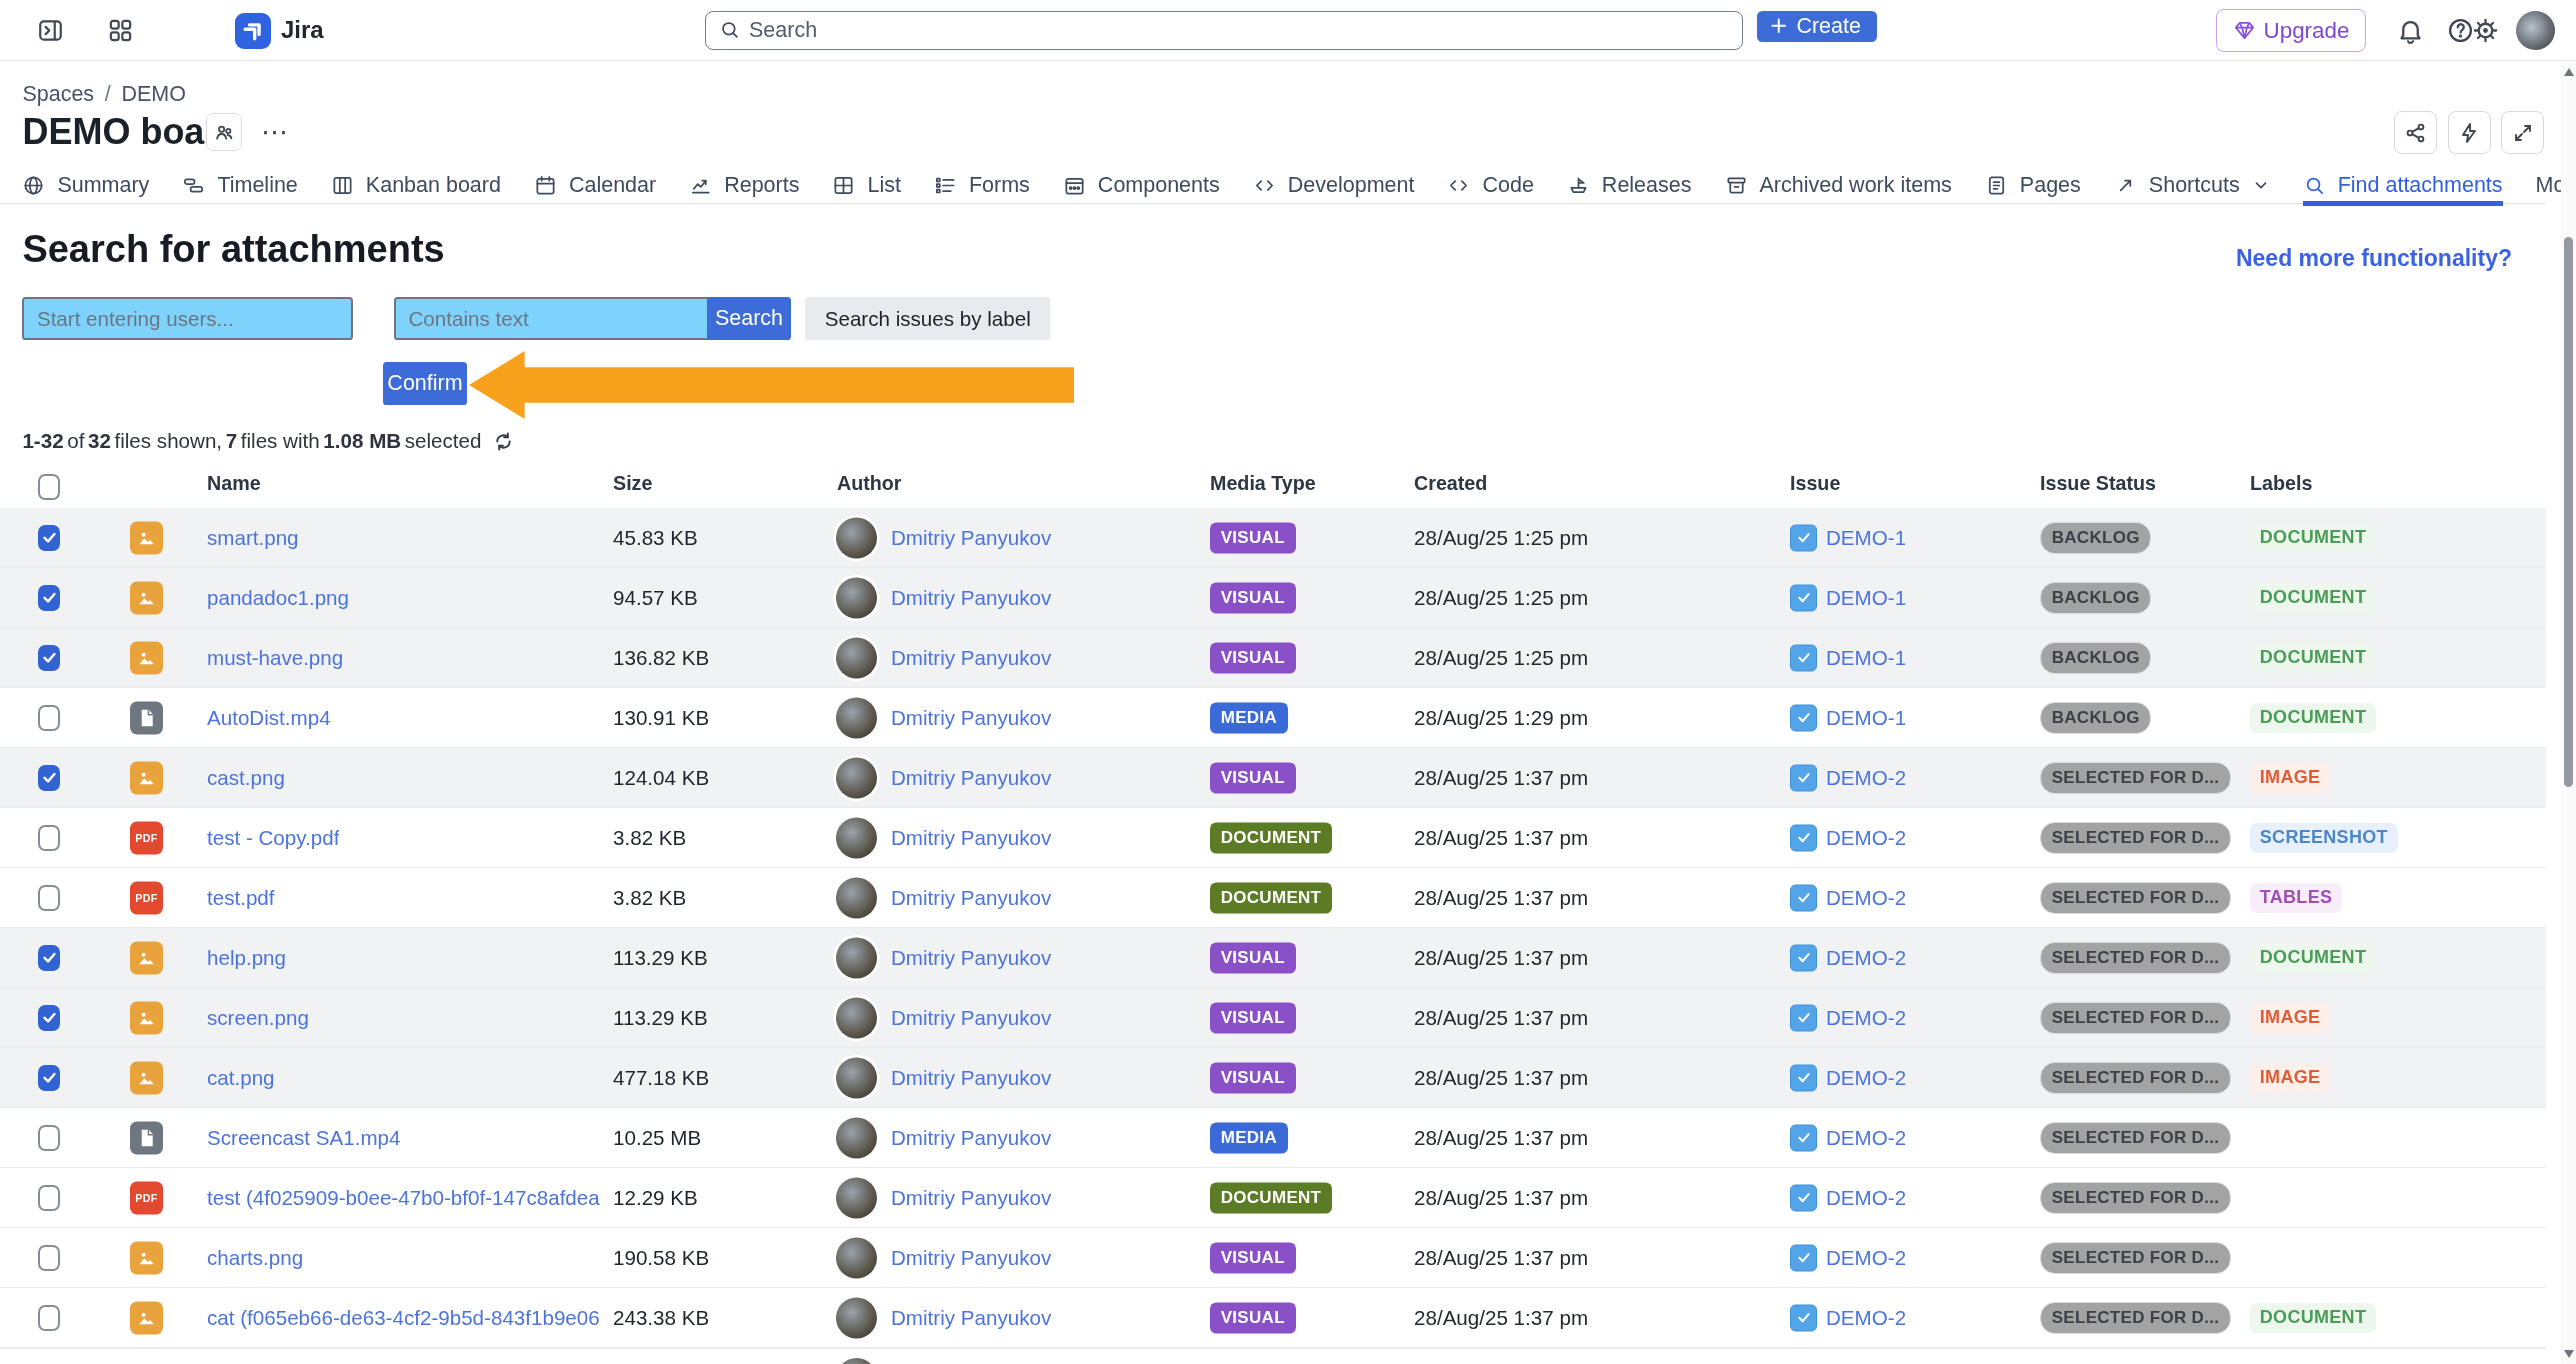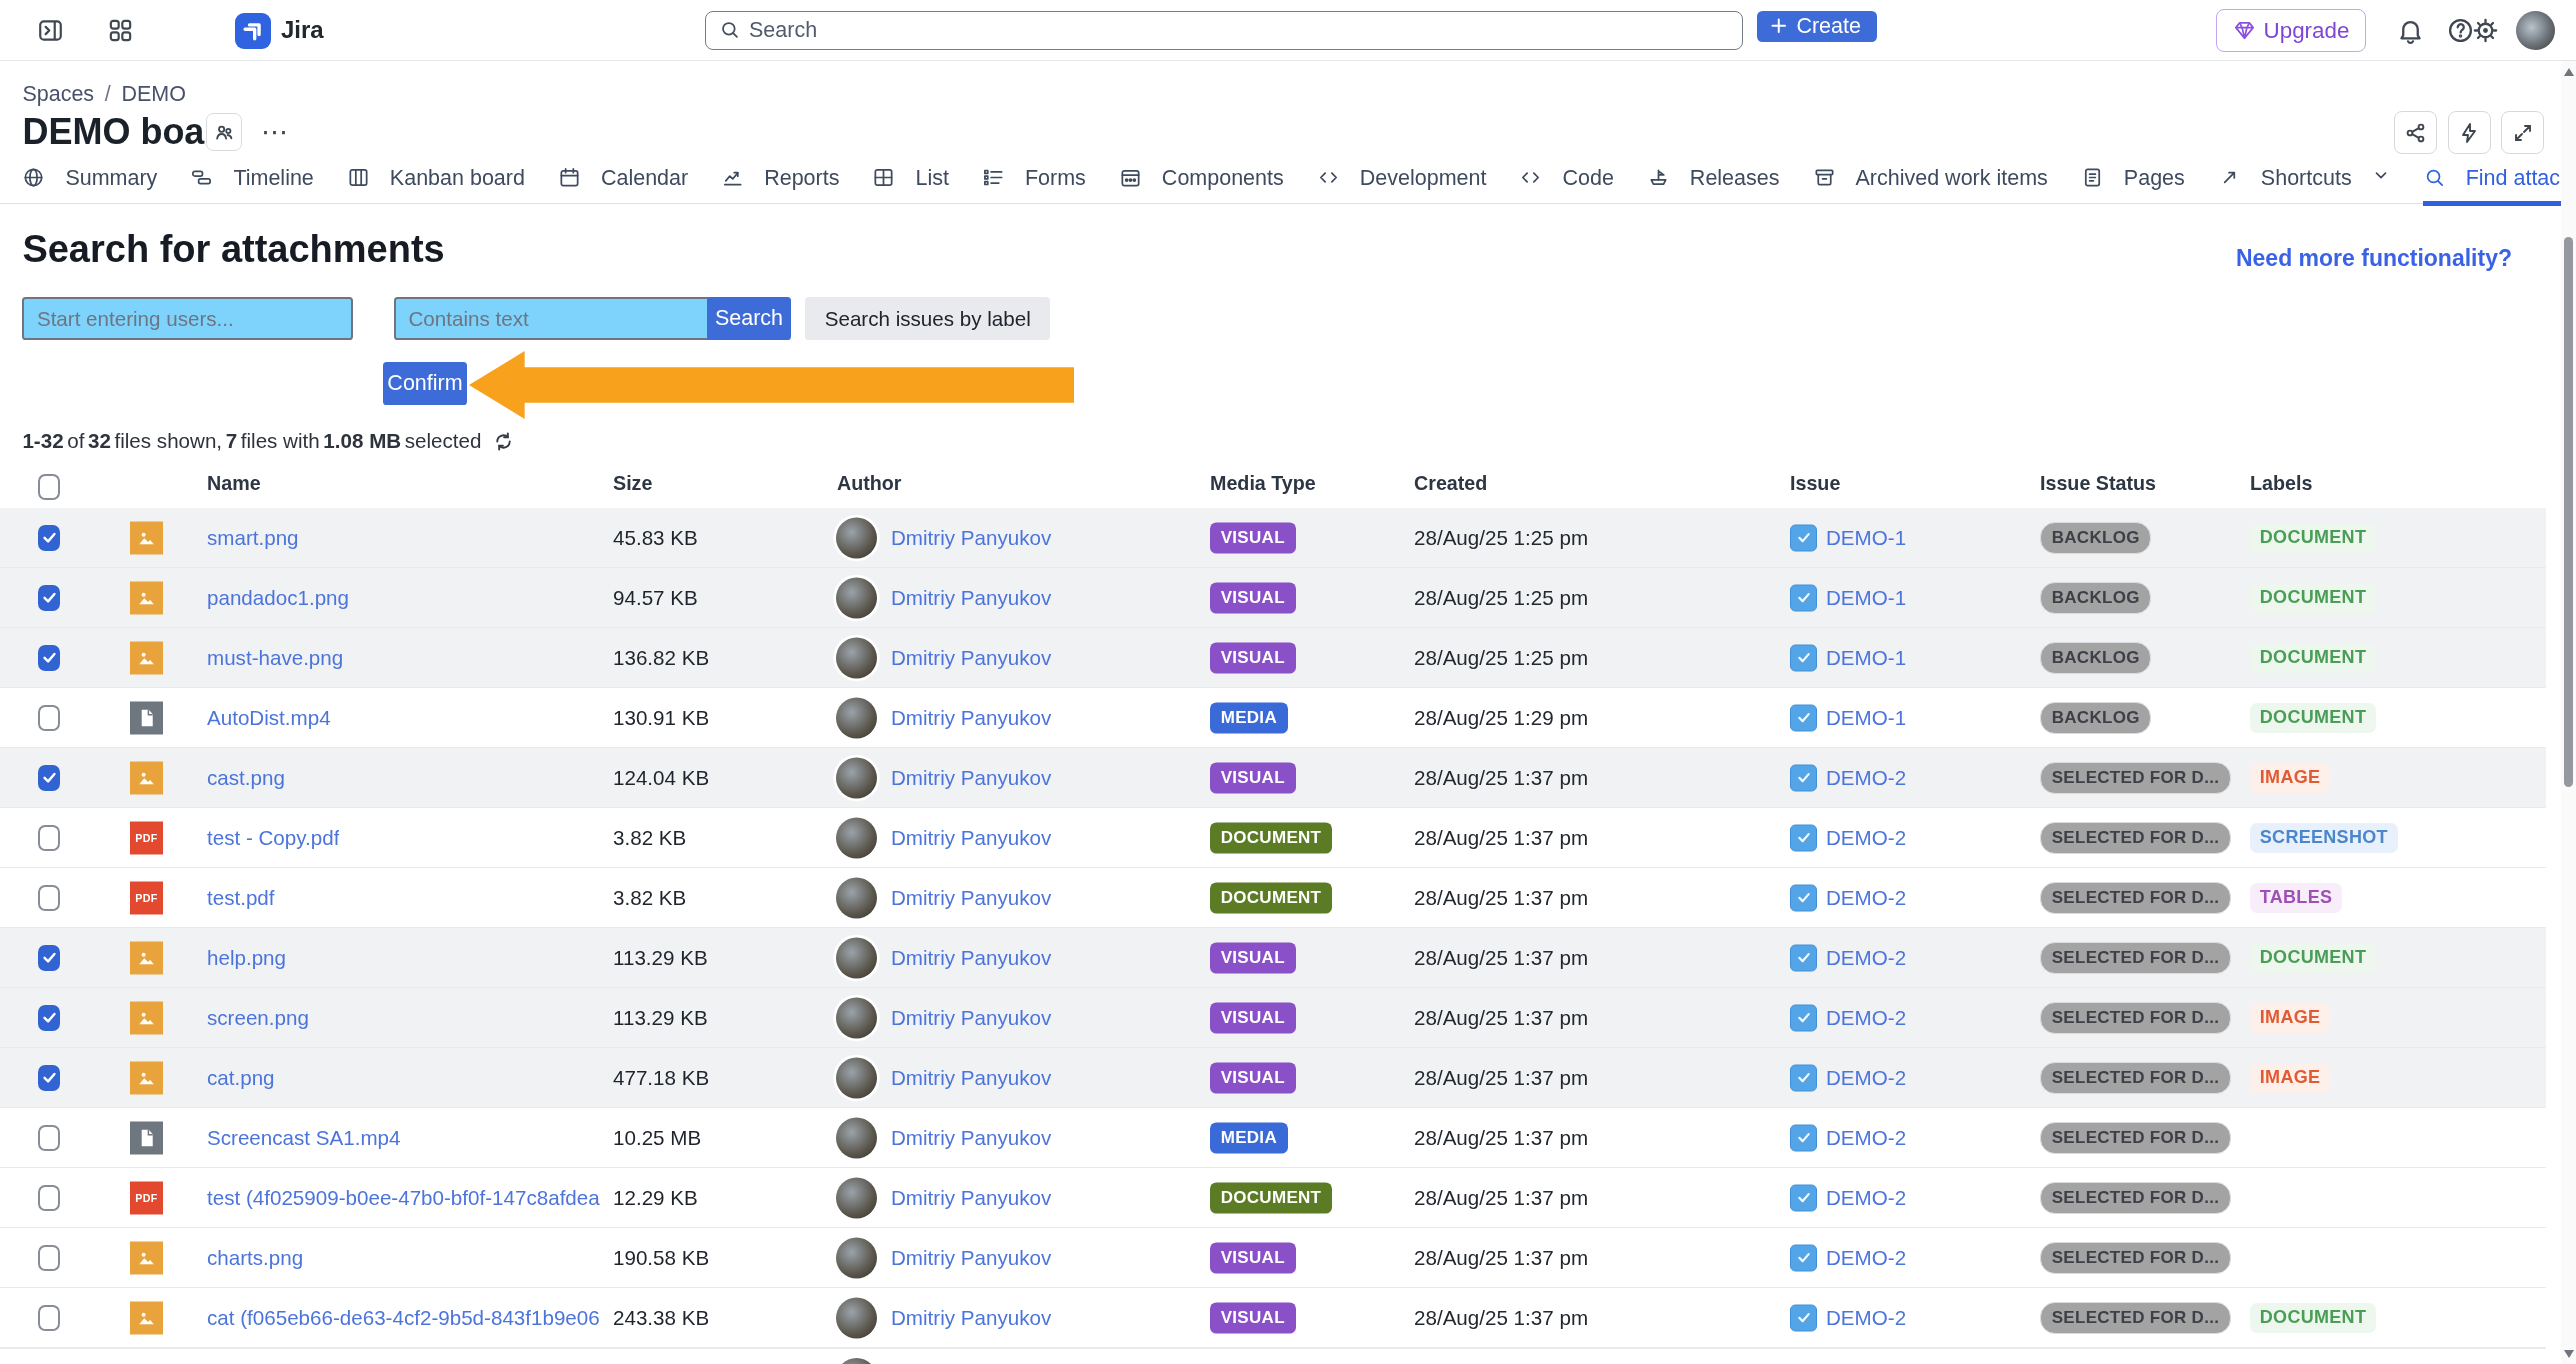--- a/index.html
+++ b/index.html
@@ -42,21 +42,21 @@
   .btn-people svg { width:23px; height:23px; }
   .btn-ellipsis { position:absolute; left:261px; top:116px; font-size:27px; color:#3f4752; letter-spacing:1.8px; cursor:pointer; }
   .hdr-actions { position:absolute; left:2394px; top:111px; display:flex; gap:10.7px; }
   .hdr-actions .sq { width:43px; height:43px; border:1.8px solid #d5d9de; border-radius:8px; display:flex;
     align-items:center; justify-content:center; color:#3d454f; cursor:pointer; background:#fff; }
   .hdr-actions .sq svg { width:24px; height:24px; }
 
   
   .tabsbar { position:absolute; left:0; top:166px; width:2546px; height:38px; border-bottom:1.8px solid #dde0e5; }
   .tabs { position:absolute; left:22.4px; top:0; height:38px; display:flex; gap:33px; align-items:center; }
-  .tab { position:relative; height:38px; display:flex; align-items:flex-start; gap:20px; font-size:21.5px;
+  .tab { position:relative; height:38px; display:flex; align-items:center; gap:12px; font-size:21.5px;
     color:#3e4a5e; white-space:nowrap; cursor:pointer; flex:none; }
   .tab svg { width:23px; height:23px; flex:none; }
   .tab.active { color:#3060dd; font-weight:500; }
   .tab.active::after { content:""; position:absolute; left:0; right:0; bottom:-1.8px; height:4.5px; background:#3060dd; }
   .tab .chev { width:18px; height:18px; }
   .more-badge { background:#ebecef; border-radius:4.5px; min-width:29px; height:29px; display:inline-flex;
     align-items:center; justify-content:center; font-size:19.7px; color:#3e4a5e; margin-left:9px; }
 
   
   .h1 { position:absolute; left:22.4px; top:228px; font-size:38px; font-weight:700; color:#171c24; }
@@ -96,21 +96,21 @@
   .trow.sel { background:#f1f2f4; }
 
   .cb { position:absolute; left:38px; top:50%; transform:translateY(-50%); width:22.4px; height:26px;
     border-radius:7.2px; border:2.7px solid #878d96; background:#fff; cursor:pointer;
     display:flex; align-items:center; justify-content:center; }
   .cb.on { border:none; background:#3263d3; }
   .cb svg { width:17px; height:17px; display:none; }
   .cb.on svg { display:block; }
 
   .ficon { position:absolute; left:130px; top:50%; transform:translateY(-50%); width:33px; height:33px;
-    border-radius:0; display:flex; align-items:center; justify-content:center; }
+    border-radius:7px; display:flex; align-items:center; justify-content:center; }
   .ficon svg { width:23px; height:23px; }
   .ficon.ft-image { background:#e8a33c; }
   .ficon.ft-video { background:#6e7680; }
   .ficon.ft-pdf { background:#e2492e; }
   .ficon .pdf-txt { color:#fff; font-size:10.7px; font-weight:700; letter-spacing:0.4px; }
 
   a.cell-link { text-decoration:none; color:#4b74dc; cursor:pointer; }
   .fname { position:absolute; left:207px; top:50%; transform:translateY(-50%); font-size:20.6px; max-width:394px;
     white-space:nowrap; overflow:hidden; }
   .fsize { position:absolute; left:613px; top:50%; transform:translateY(-50%); font-size:20.6px; color:#1f242c; }

